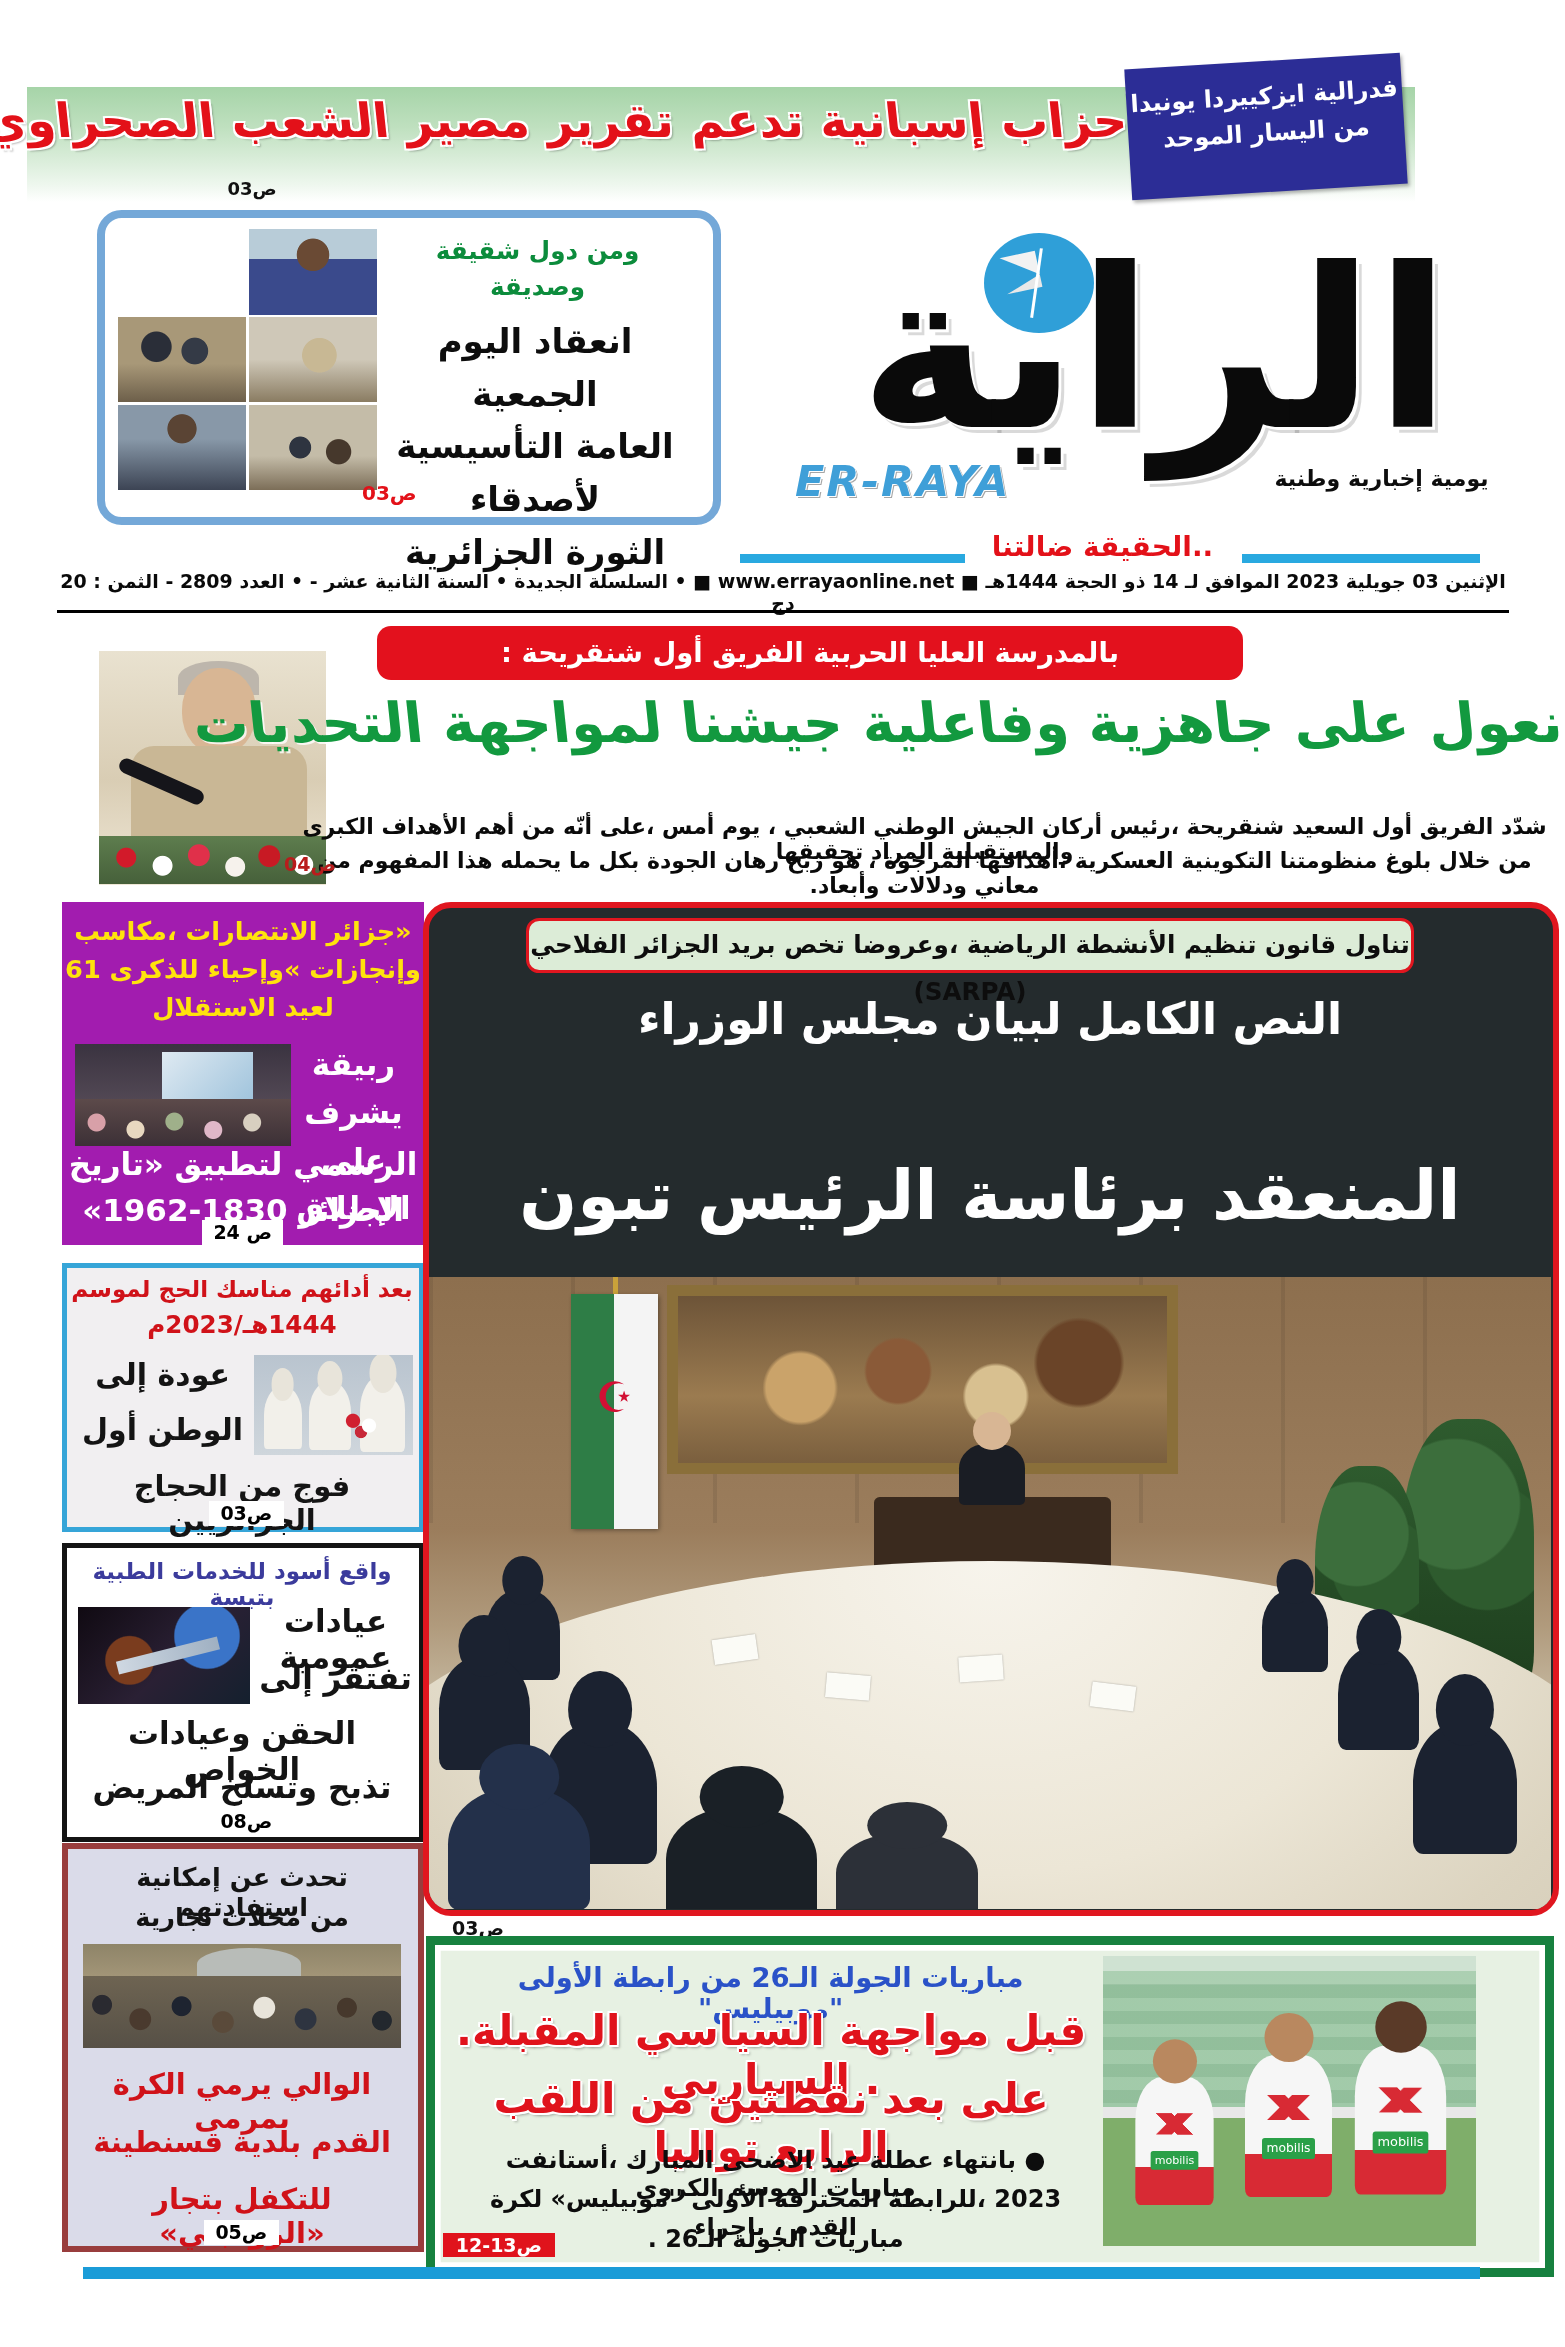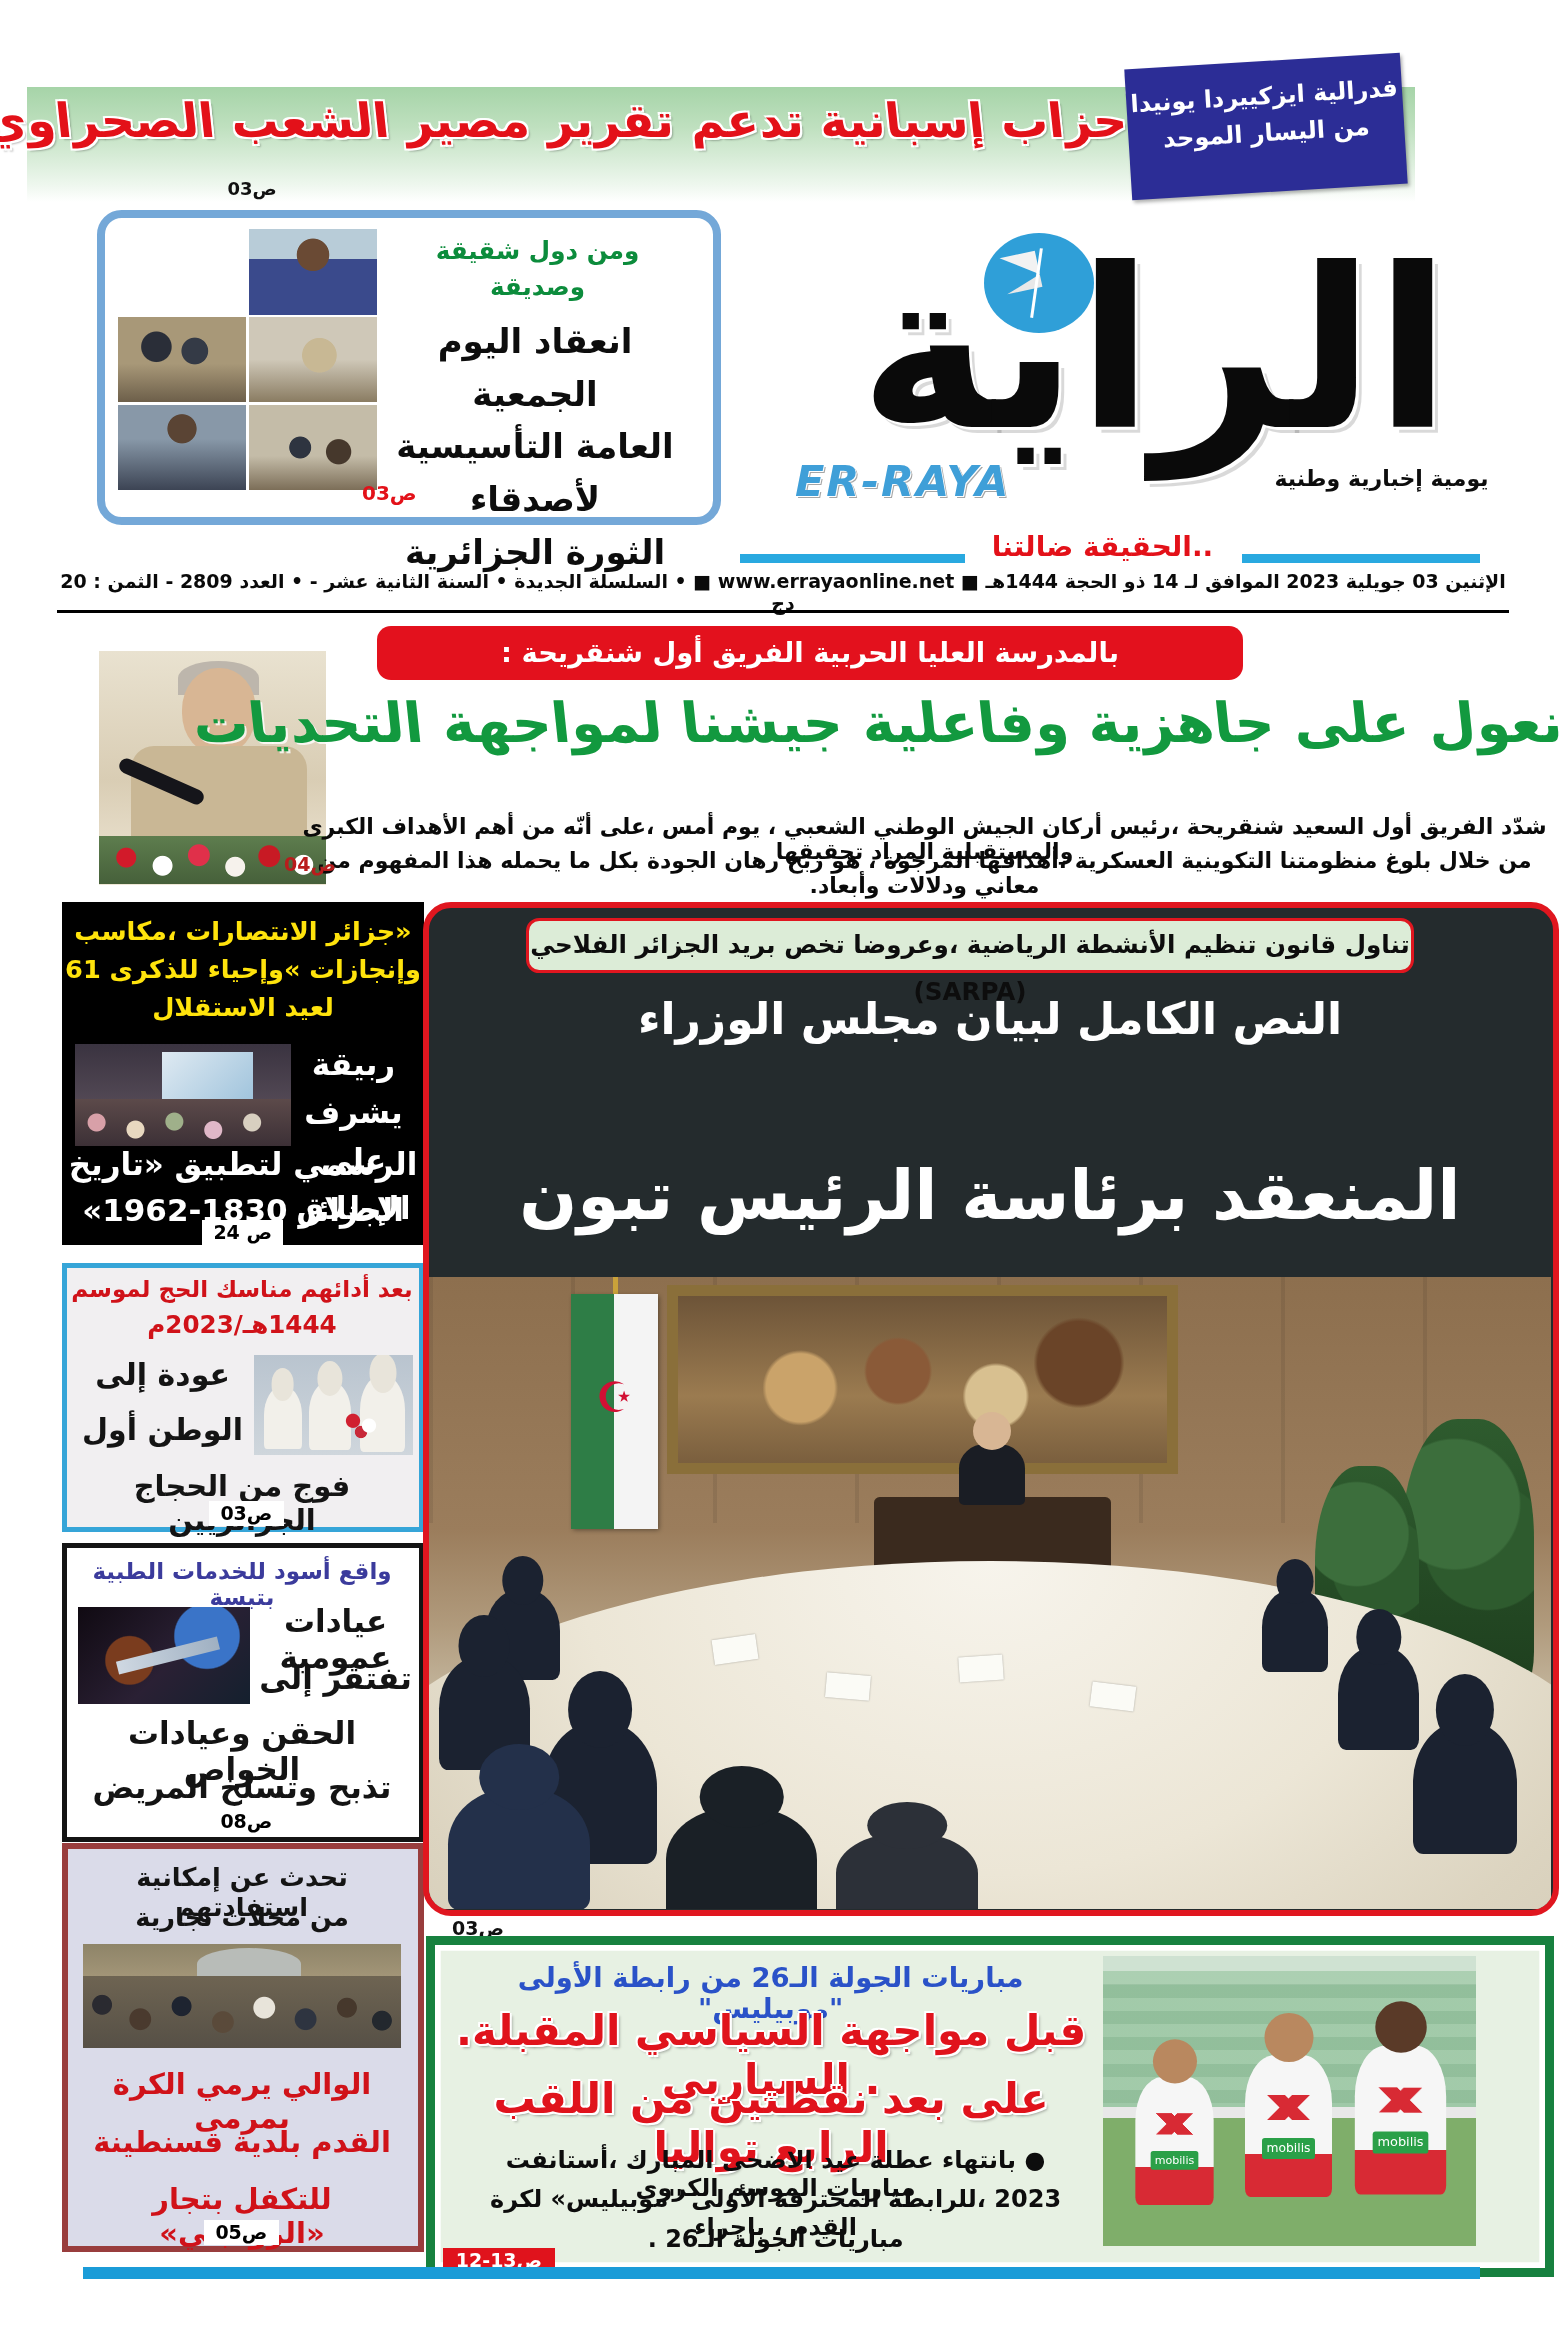--- a/index.html
+++ b/index.html
@@ -53,21 +53,21 @@
   .off-flowers{left:0;top:185px;width:227px;height:48px;
     background:radial-gradient(circle at 12% 45%,#d21a2a 0 9.5px,transparent 10.4px),radial-gradient(circle at 28% 62%,#fff 0 9.5px,transparent 10.4px),radial-gradient(circle at 44% 40%,#e0304a 0 10.4px,transparent 11.4px),radial-gradient(circle at 60% 64%,#f6f2ec 0 9.5px,transparent 10.4px),radial-gradient(circle at 75% 42%,#c81a24 0 10.4px,transparent 11.4px),radial-gradient(circle at 90% 60%,#ffffff 0 9.5px,transparent 10.4px),linear-gradient(180deg,#5e7d4e,#46603a);}
   .army-banner{left:377px;top:626px;width:866px;height:54px;border-radius:14px;background:#e3111d;
     color:#fff;font-size:27.4px;line-height:54px;}
   .army-headline{left:218px;top:691px;width:1344px;font-size:55px;color:#12993f;white-space:nowrap;transform:skewX(6deg);
     text-shadow:1.9px 1.9px 0 rgba(255,255,255,.8);}
   .army-deck{left:284px;width:1281px;font-size:22px;color:#0a0a0a;}
   .army-ref{left:284px;top:853px;font-size:19px;color:#b91c1c;}
 
   
-  .red-box{left:62px;top:902px;width:362px;height:343px;background:#000000;}
+  .red-box{left:62px;top:902px;width:362px;height:343px;background:#a21caf;}
   .red-box .ylines{left:0;top:9.5px;width:362px;font-size:25.6px;color:#ffe30c;line-height:1.5;}
   .rabiqa-photo{left:13.2px;top:142px;width:216px;height:102px;background:linear-gradient(180deg,#3a3340 0%,#544a56 60%,#7a4a44 100%);overflow:hidden;}
   .rab-screen{left:87px;top:7.6px;width:91px;height:51px;background:linear-gradient(135deg,#dfeaf2,#9fc3dc);}
   .rab-crowd{left:0;top:55px;width:216px;height:47px;
     background:radial-gradient(circle at 10% 50%,#d8a0a8 0 8.5px,transparent 9.5px),radial-gradient(circle at 28% 65%,#e8d8c0 0 8.5px,transparent 9.5px),radial-gradient(circle at 46% 48%,#9fb08a 0 8.5px,transparent 9.5px),radial-gradient(circle at 64% 66%,#e0b8c8 0 8.5px,transparent 9.5px),radial-gradient(circle at 82% 50%,#d8cfc0 0 8.5px,transparent 9.5px),linear-gradient(180deg,#5c4a4a,#3c3036);}
   .red-box .side-white{left:231px;top:138px;width:121px;font-size:31px;color:#fff;line-height:1.55;}
   .red-box .wline1{left:0;top:244px;width:362px;font-size:31px;color:#fff;}
   .red-box .wline2{left:0;top:290px;width:362px;font-size:31px;color:#fff;}
   .chip{background:#fff;color:#000;font-size:19px;font-weight:bold;padding:0 11.4px;line-height:24.6px;}
   .redbox-chip{left:140px;top:318px;}
@@ -144,21 +144,21 @@
   .player.dark::before{background:#5a3a28;}
   .player .chev{position:absolute;left:10%;top:28%;width:80%;height:24.6px;background:linear-gradient(135deg,transparent 40%,#d82a34 41% 59%,transparent 60%),linear-gradient(225deg,transparent 40%,#d82a34 41% 59%,transparent 60%);}
   .sponsor{position:absolute;left:20%;top:58%;width:60%;height:21px;background:#2aa048;color:#fff;font-size:12.3px;line-height:21px;text-align:center;border-radius:2.8px;}
   .sports-kicker{left:13.2px;top:17px;width:645px;font-size:27.4px;color:#2a52c8;}
   .sports-h1,.sports-h2{left:7.6px;width:657px;font-size:42px;color:#e0131c;
     text-shadow:1.9px 0 0 #fff,-1.9px 0 0 #fff,0 1.9px 0 #fff,0 -1.9px 0 #fff,1.9px 1.9px 0 #fff,-1.9px -1.9px 0 #fff,2.8px 2.8px 2.8px rgba(0,0,0,.3);}
   .sports-h1{top:61px;}
   .sports-h2{top:129px;}
   .sports-body{left:24.6px;width:632px;font-size:24px;color:#0d0d0d;}
   .sb1{top:201px;} .sb2{top:240px;} .sb3{top:280px;}
-  .sports-badge{left:7.6px;top:303px;background:#e0131c;color:#fff;font-size:19px;font-weight:bold;padding:0.9px 13.2px;}
+  .sports-badge{left:7.6px;top:288px;background:#e0131c;color:#fff;font-size:19px;font-weight:bold;padding:0.9px 13.2px;}
 
   .bottom-bar{left:83px;top:2267px;width:1397px;height:12.3px;background:#1b9cd8;}
 </style>
 </head>
 <body>
 
 <div id="page">
 
   <div class="abs green-band">
     <div class="abs band-headline b ctr" dir="rtl">أحزاب إسبانية تدعم تقرير مصير الشعب الصحراوي</div>

